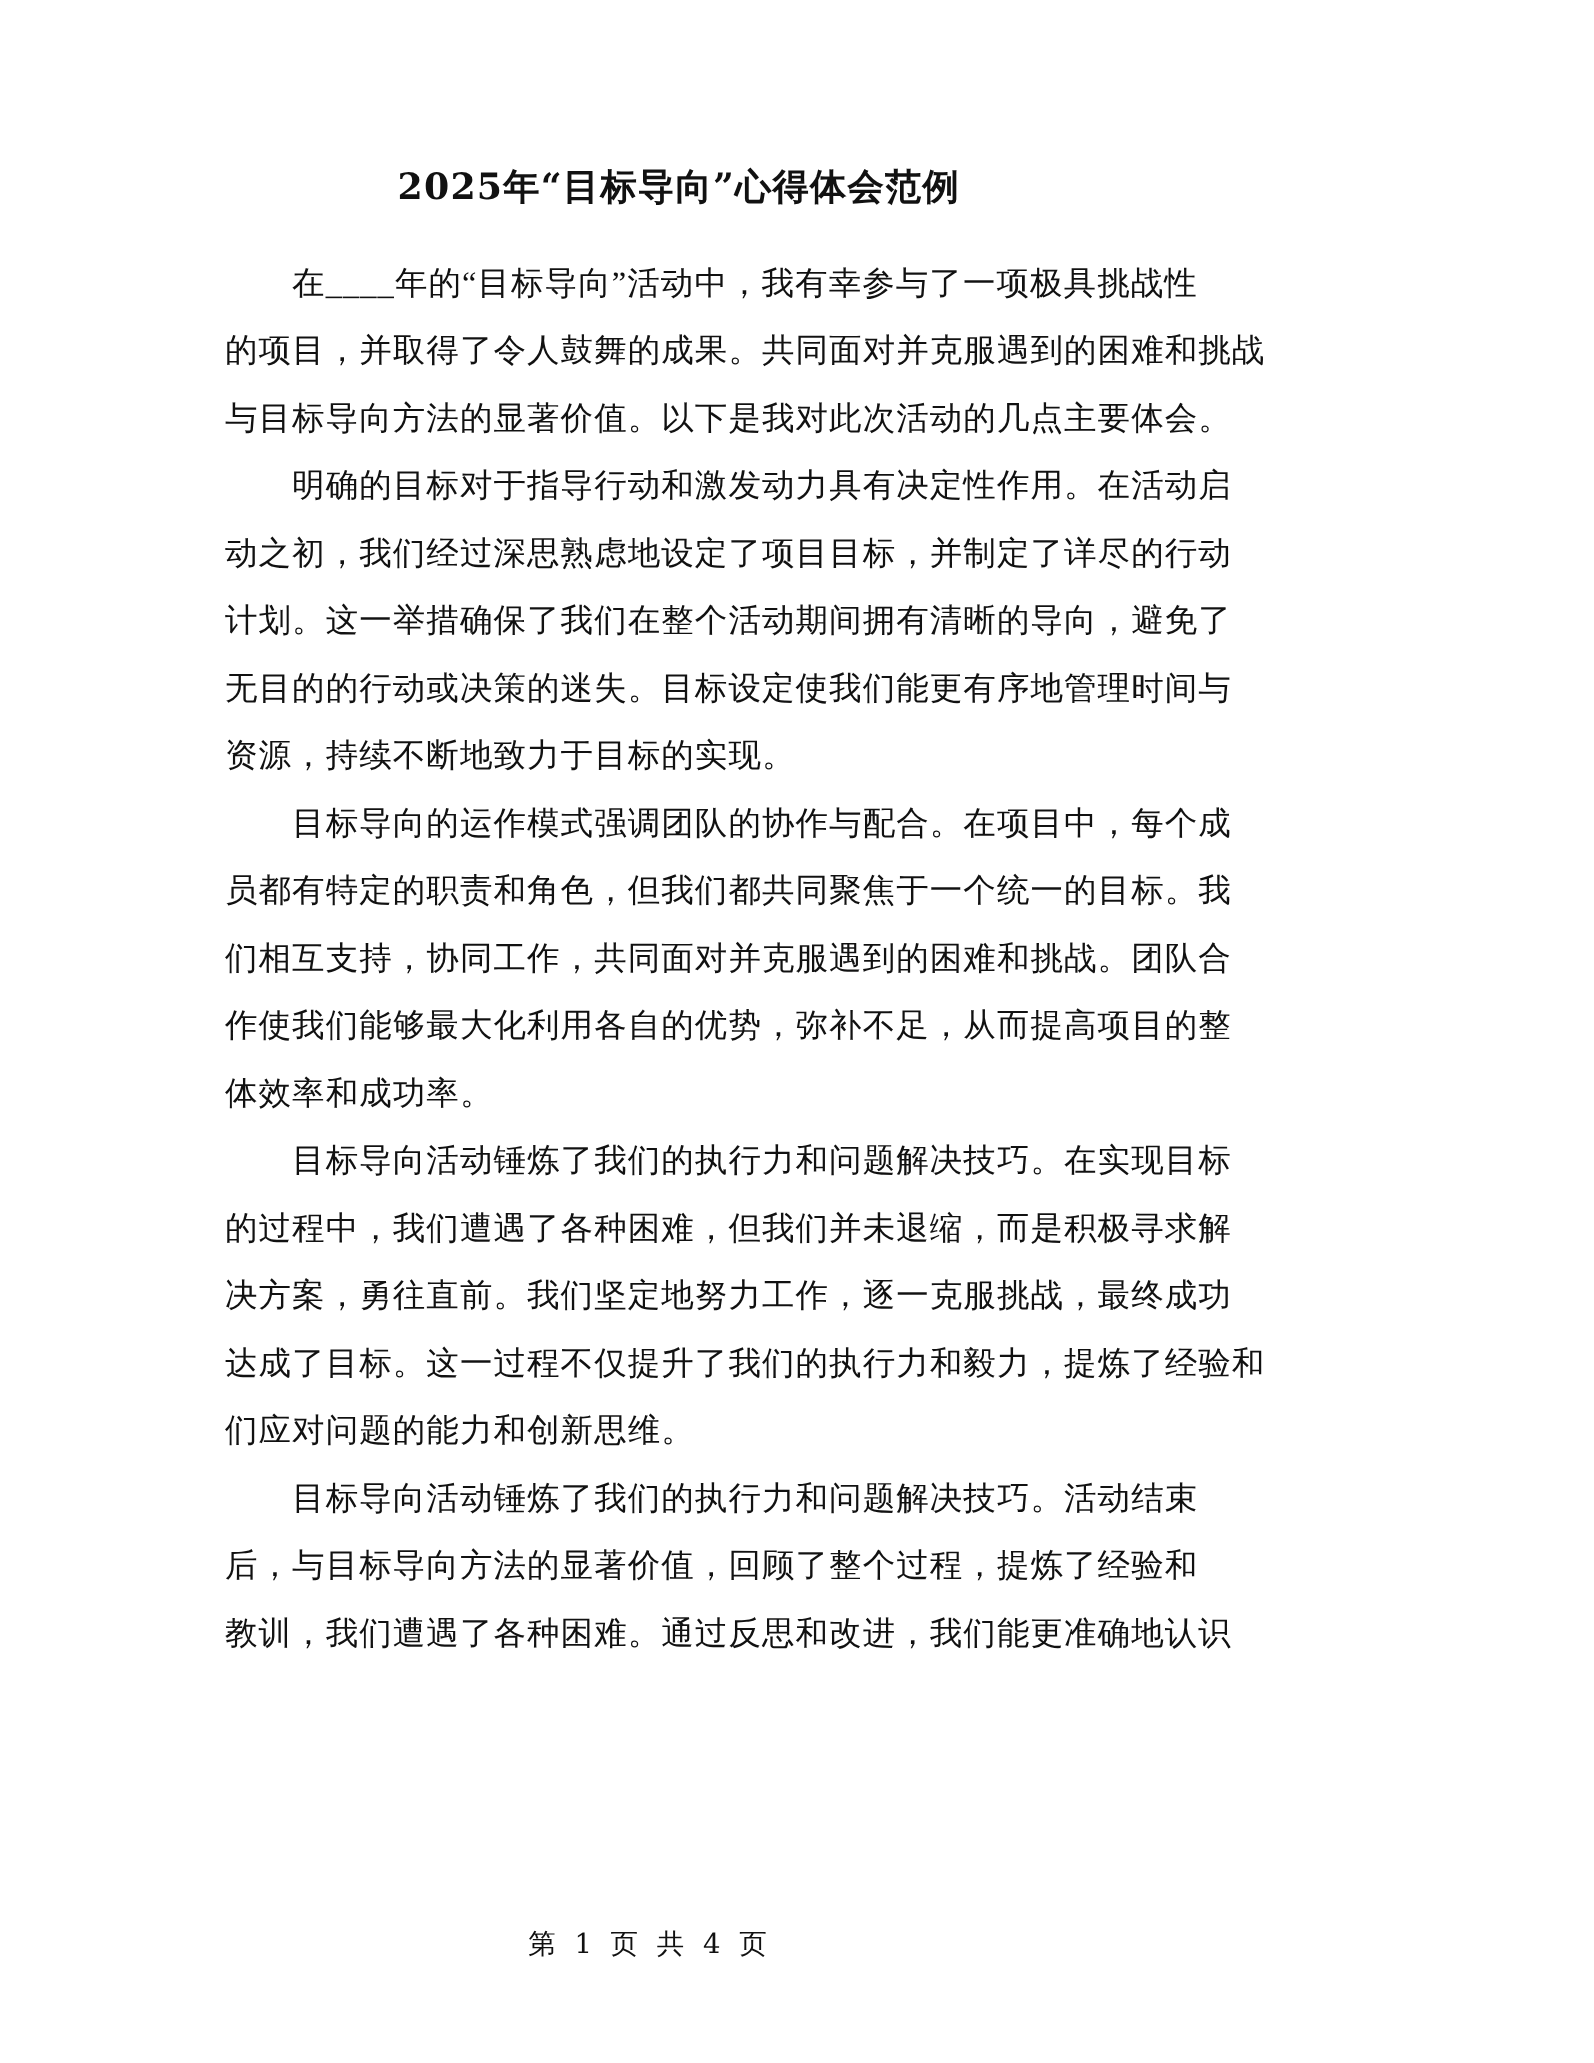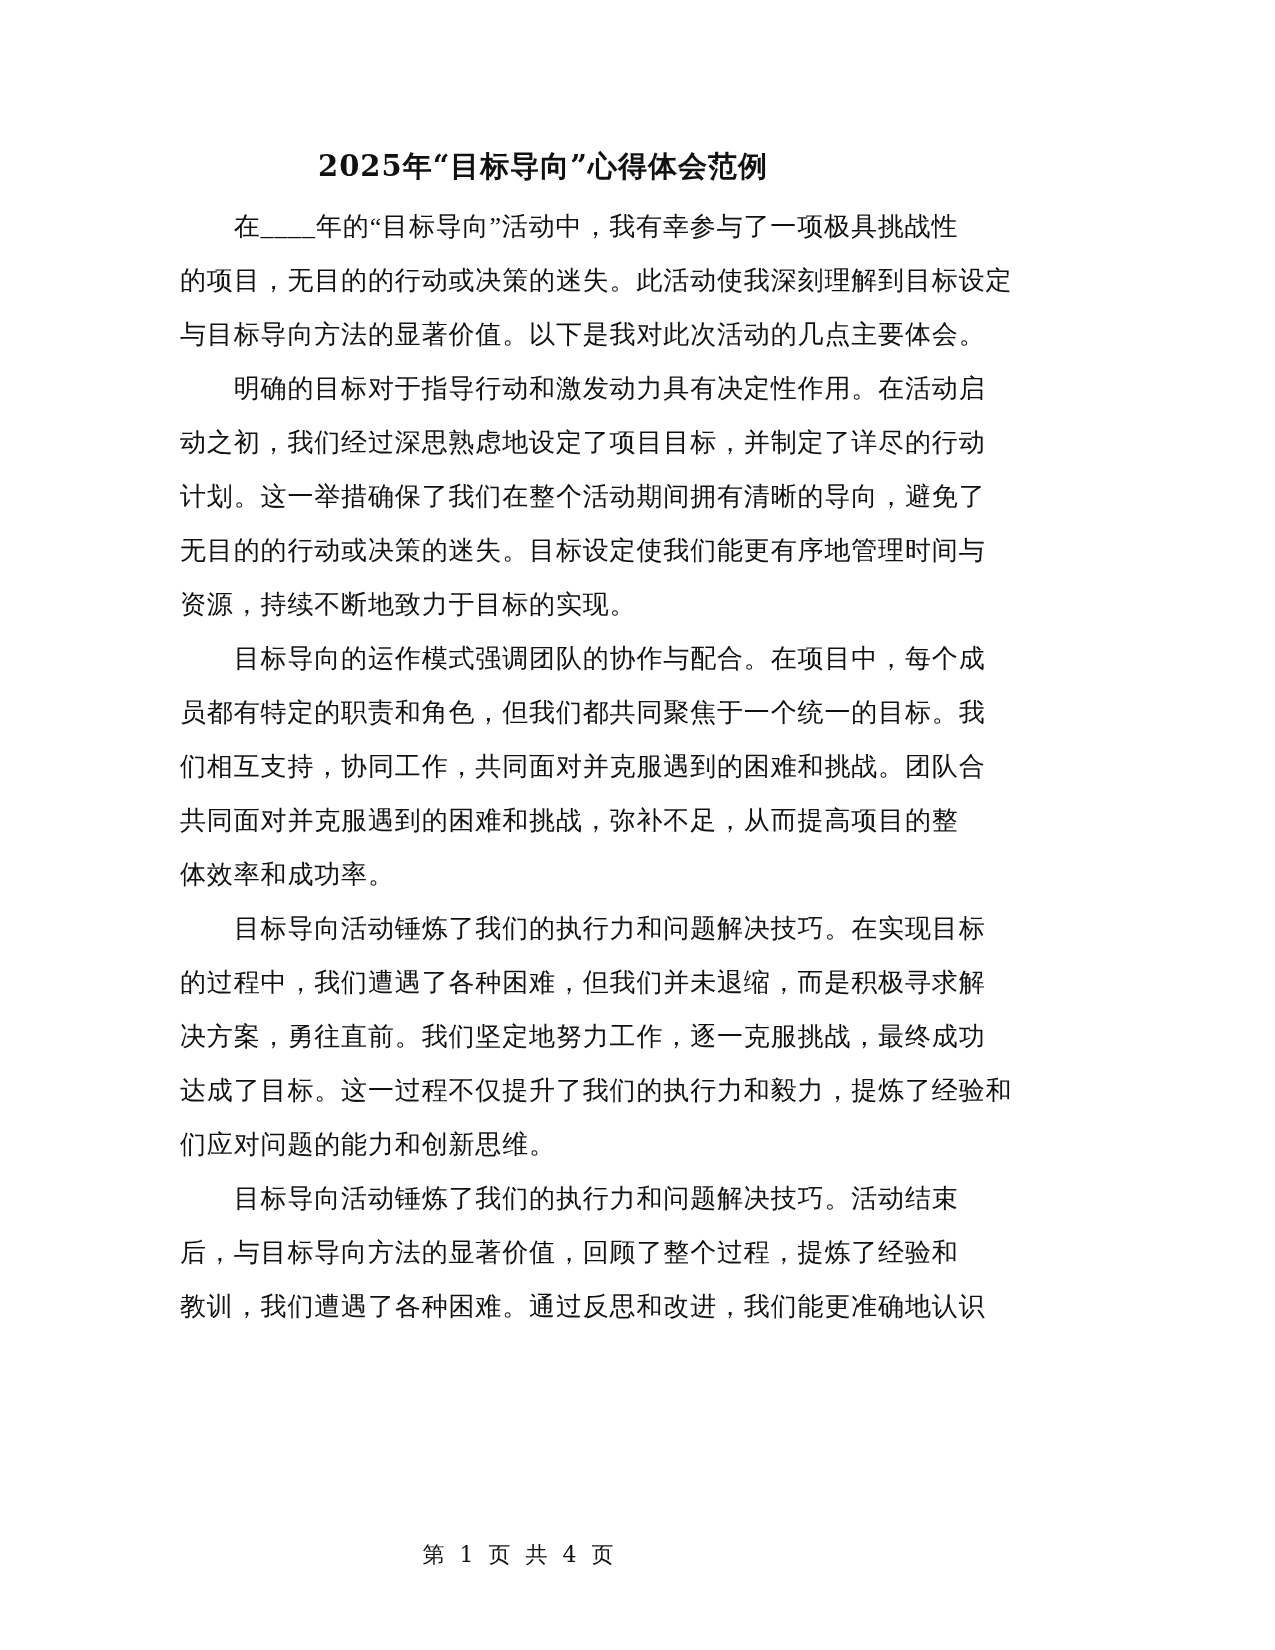--- a/index.html
+++ b/index.html
@@ -1,45 +1,45 @@
 <!DOCTYPE html>
 <html><head>
 <meta charset="utf-8">
 <style>
   html, body { margin: 0; padding: 0; background: #ffffff; }
   body { width: 1275px; height: 1650px; position: relative; overflow: hidden;
          font-family: "DejaVu Serif", "Liberation Serif", serif; color: #111; }
   .page { position: absolute; left: 0; top: 0; width: 1275px; height: 1650px; }
-  .title { position: absolute; top: 144px; left: 0; width: 1086px; text-align: center;
+  .title { position: absolute; top: 127px; left: 0; width: 1086px; text-align: center;
            font-size: 29px; font-weight: bold; letter-spacing: 1px; line-height: 44px; }
   .body { position: absolute; left: 180px; top: 200px; width: 834px; font-family: Liberation Serif, serif; }
   .line { display: block; height: 54px; line-height: 54px; font-size: 26px;
           letter-spacing: 0.85px; white-space: nowrap; }
   .footer { position: absolute; top: 1540px; left: 0; width: 1040px; text-align: center;
             font-size: 22px; letter-spacing: 4px; }
 </style>
 </head>
 <body>
 
 <div class="page">
   <div class="title">2025年“目标导向”心得体会范例</div>
 
   <div class="body">
     <span class="line">　　在____年的“目标导向”活动中，我有幸参与了一项极具挑战性</span>
-    <span class="line">的项目，无目的的行动或决策的迷失。此活动使我深刻理解到目标设定</span>
+    <span class="line">的项目，并取得了令人鼓舞的成果。共同面对并克服遇到的困难和挑战</span>
     <span class="line">与目标导向方法的显著价值。以下是我对此次活动的几点主要体会。</span>
     <span class="line">　　明确的目标对于指导行动和激发动力具有决定性作用。在活动启</span>
     <span class="line">动之初，我们经过深思熟虑地设定了项目目标，并制定了详尽的行动</span>
     <span class="line">计划。这一举措确保了我们在整个活动期间拥有清晰的导向，避免了</span>
     <span class="line">无目的的行动或决策的迷失。目标设定使我们能更有序地管理时间与</span>
     <span class="line">资源，持续不断地致力于目标的实现。</span>
     <span class="line">　　目标导向的运作模式强调团队的协作与配合。在项目中，每个成</span>
     <span class="line">员都有特定的职责和角色，但我们都共同聚焦于一个统一的目标。我</span>
     <span class="line">们相互支持，协同工作，共同面对并克服遇到的困难和挑战。团队合</span>
-    <span class="line">共同面对并克服遇到的困难和挑战，弥补不足，从而提高项目的整</span>
+    <span class="line">作使我们能够最大化利用各自的优势，弥补不足，从而提高项目的整</span>
     <span class="line">体效率和成功率。</span>
     <span class="line">　　目标导向活动锤炼了我们的执行力和问题解决技巧。在实现目标</span>
     <span class="line">的过程中，我们遭遇了各种困难，但我们并未退缩，而是积极寻求解</span>
     <span class="line">决方案，勇往直前。我们坚定地努力工作，逐一克服挑战，最终成功</span>
     <span class="line">达成了目标。这一过程不仅提升了我们的执行力和毅力，提炼了经验和</span>
     <span class="line">们应对问题的能力和创新思维。</span>
     <span class="line">　　目标导向活动锤炼了我们的执行力和问题解决技巧。活动结束</span>
     <span class="line">后，与目标导向方法的显著价值，回顾了整个过程，提炼了经验和</span>
     <span class="line">教训，我们遭遇了各种困难。通过反思和改进，我们能更准确地认识</span>
   </div>

